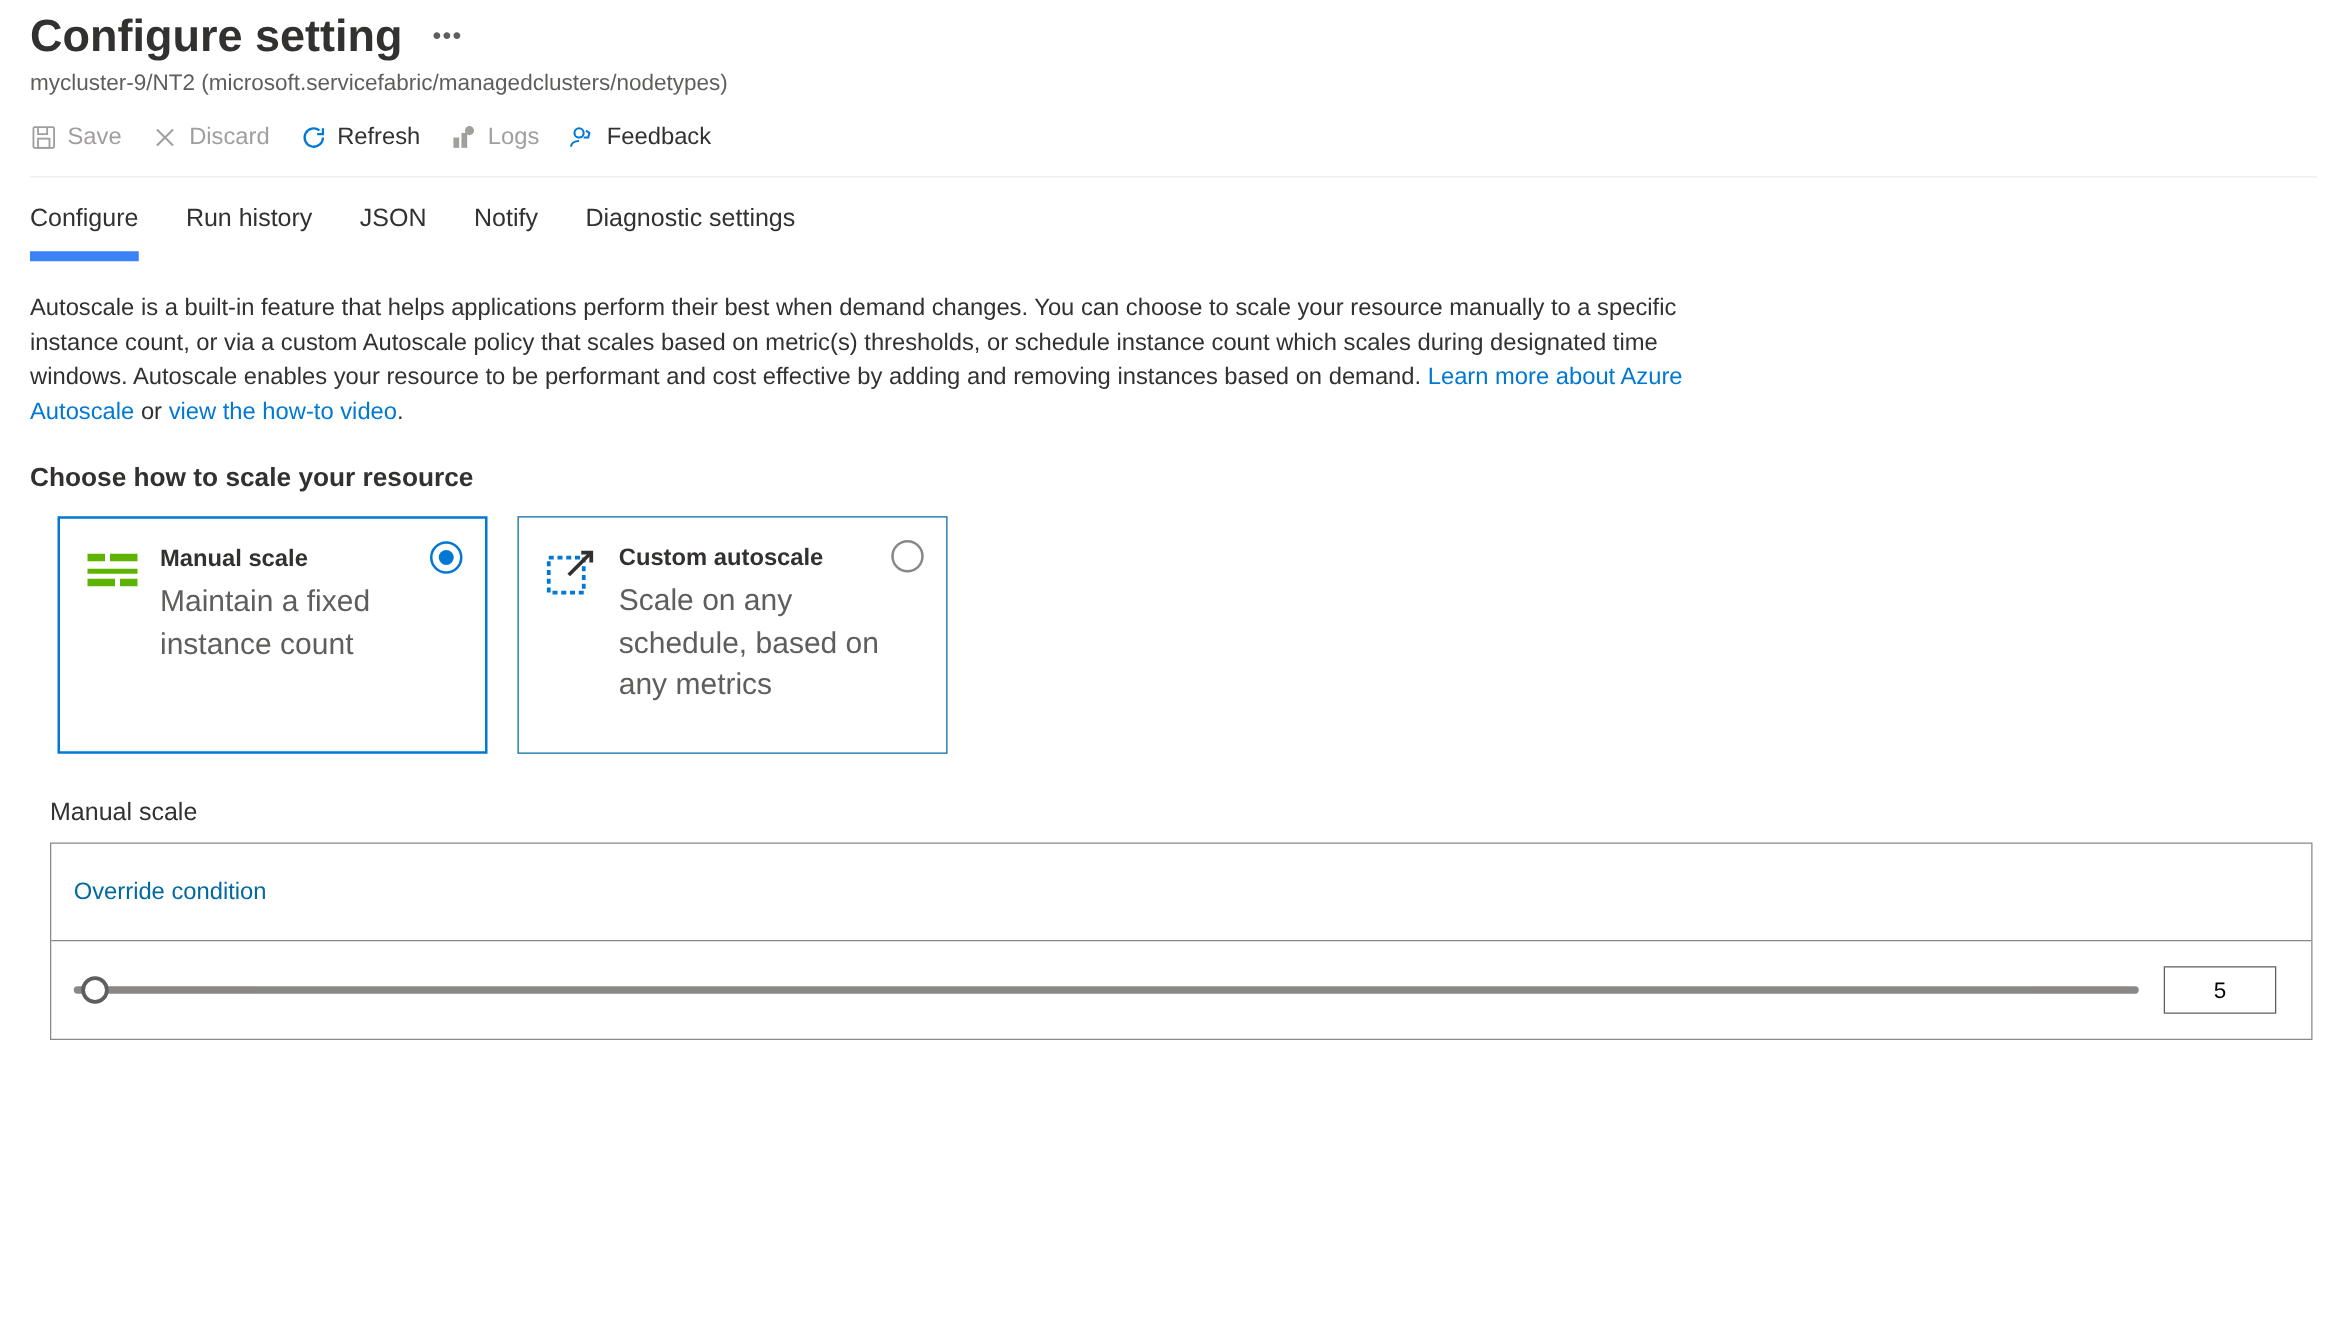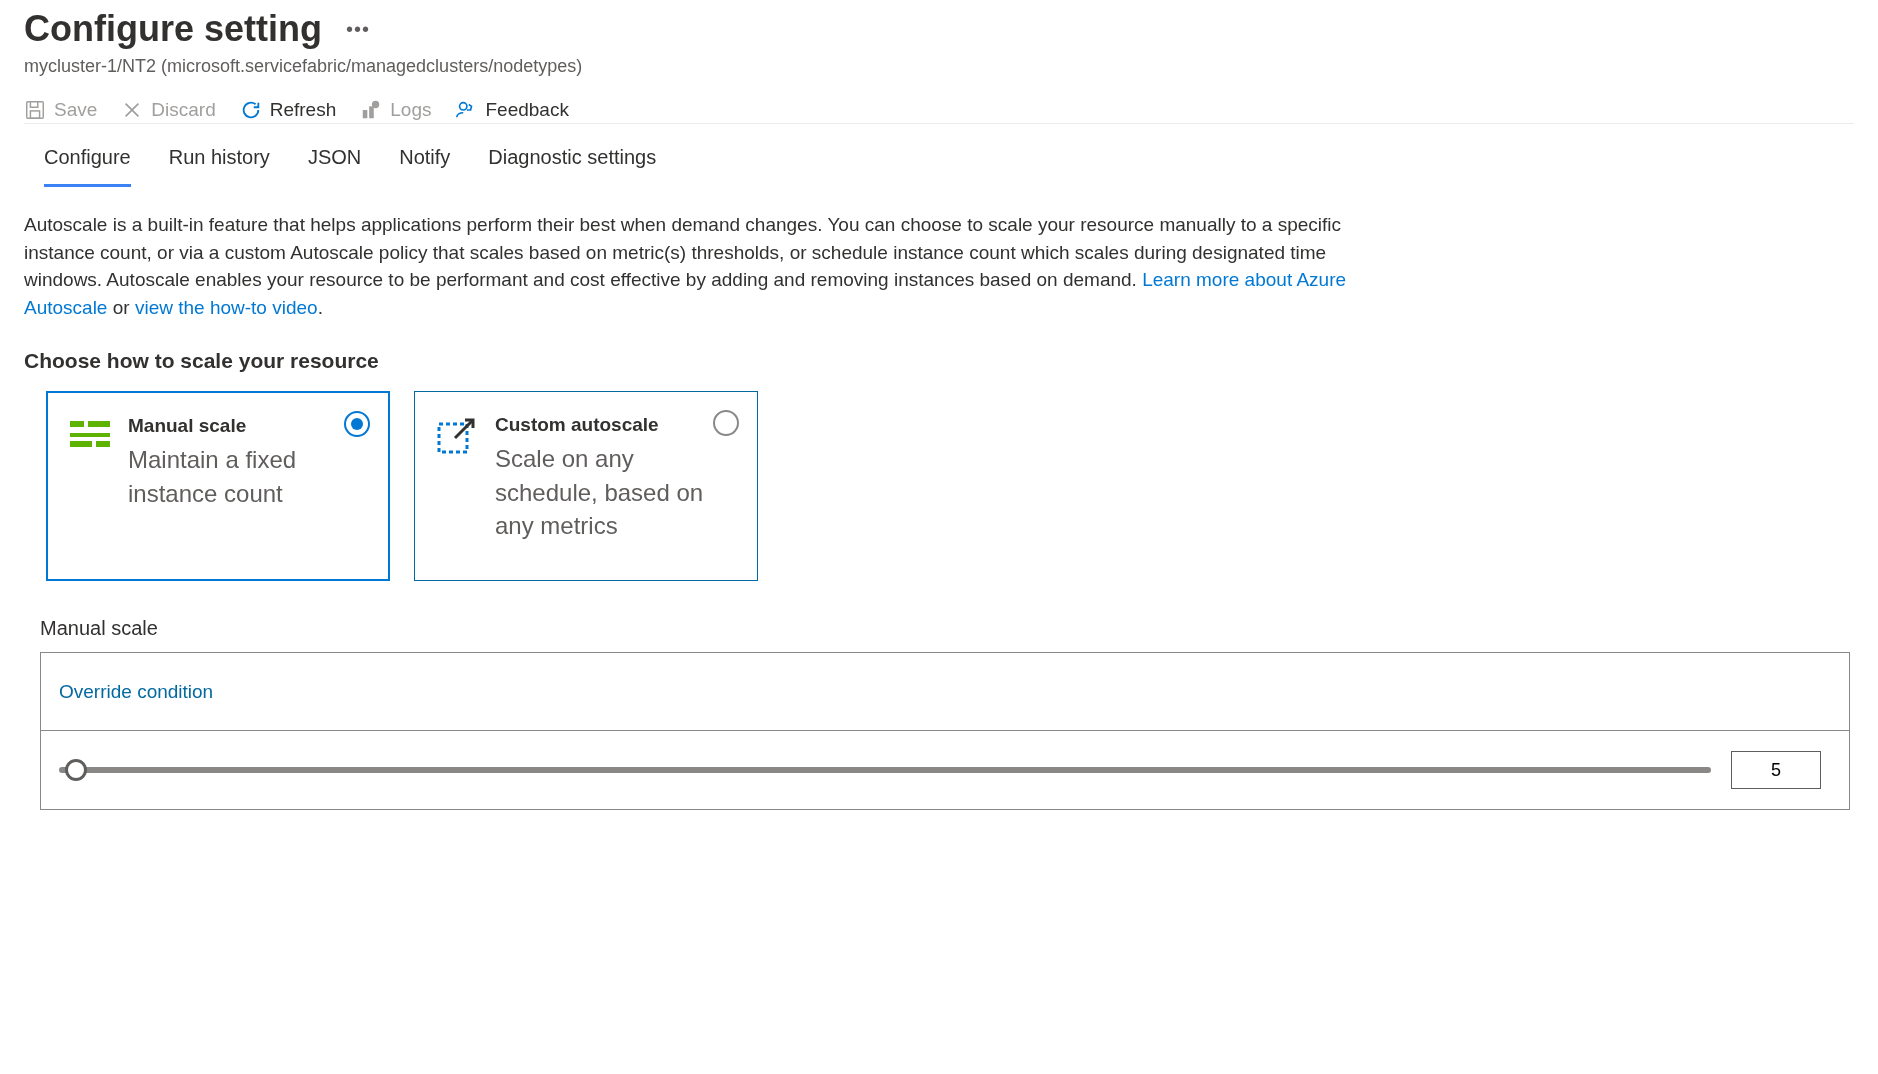--- a/index.html
+++ b/index.html
@@ -34,21 +34,21 @@
     }
     .breadcrumb {
       font-size: 18px;
       color: #605e5c;
       margin-top: 6px;
       margin-bottom: 22px;
     }
     .toolbar {
       display: flex;
       gap: 24px;
-      padding-bottom: 2px;
+      padding-bottom: 20px;
       border-bottom: 1px solid #edebe9;
       margin-bottom: 12px;
     }
     .tb-item {
       display: inline-flex;
       align-items: center;
       gap: 8px;
       font-size: 19px;
       cursor: pointer;
       color: #323130;
@@ -74,23 +74,22 @@
       margin-bottom: 24px;
     }
     .tab {
       font-size: 20px;
       color: #323130;
       padding: 10px 0 14px 0;
       cursor: pointer;
       border-bottom: 4px solid transparent;
     }
     .tab.active {
-      border-bottom: 3px solid #3b82f6;
+      border-bottom: 8px solid #3b82f6;
       font-weight: 400;
-      margin-left: 20px;
     }
     .intro-text {
       font-size: 19px;
       line-height: 1.45;
       color: #323130;
       margin-bottom: 28px;
       max-width: 1350px;
     }
     .intro-text a {
       color: #0078d4;
@@ -234,21 +233,21 @@
     }
   </style>
 </head>
 <body>
 
 <div class="page">
   <div class="title-row">
     <h1 class="page-title">Configure setting</h1>
     <span class="more-dots">•••</span>
   </div>
-  <div class="breadcrumb">mycluster-1/NT2 (microsoft.servicefabric/managedclusters/nodetypes)</div>
+  <div class="breadcrumb">mycluster-9/NT2 (microsoft.servicefabric/managedclusters/nodetypes)</div>
 
   <div class="toolbar">
     <div class="tb-item disabled">
       <span class="icon">
         <svg viewBox="0 0 24 24" fill="none" stroke="#a19f9d" stroke-width="1.6">
             <rect x="3" y="3" width="18" height="18" rx="1"></rect>
             <path d="M7 3v6h8V3"></path>
             <rect x="7" y="13" width="10" height="8"></rect>
           </svg>
       </span>

